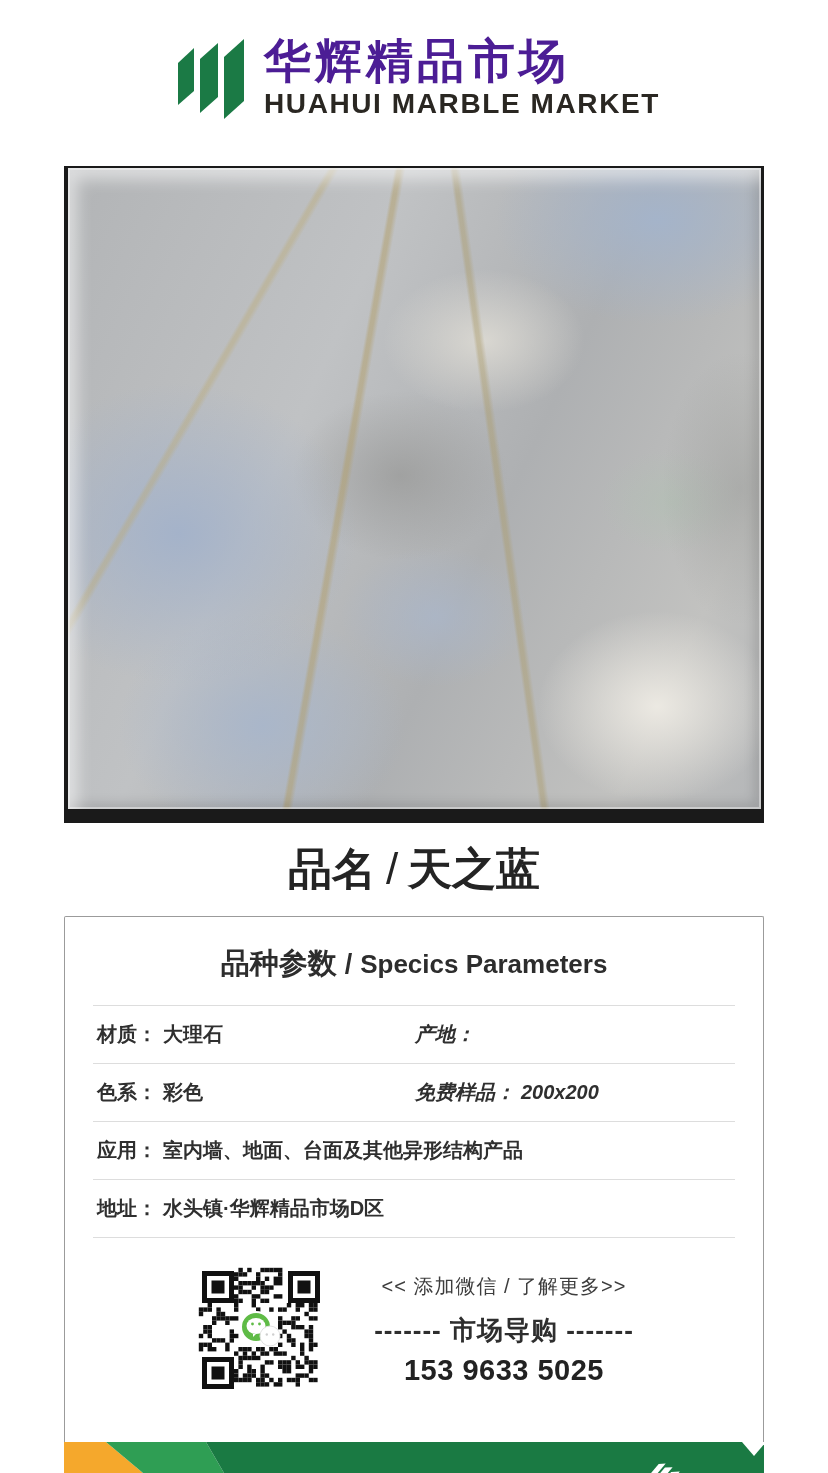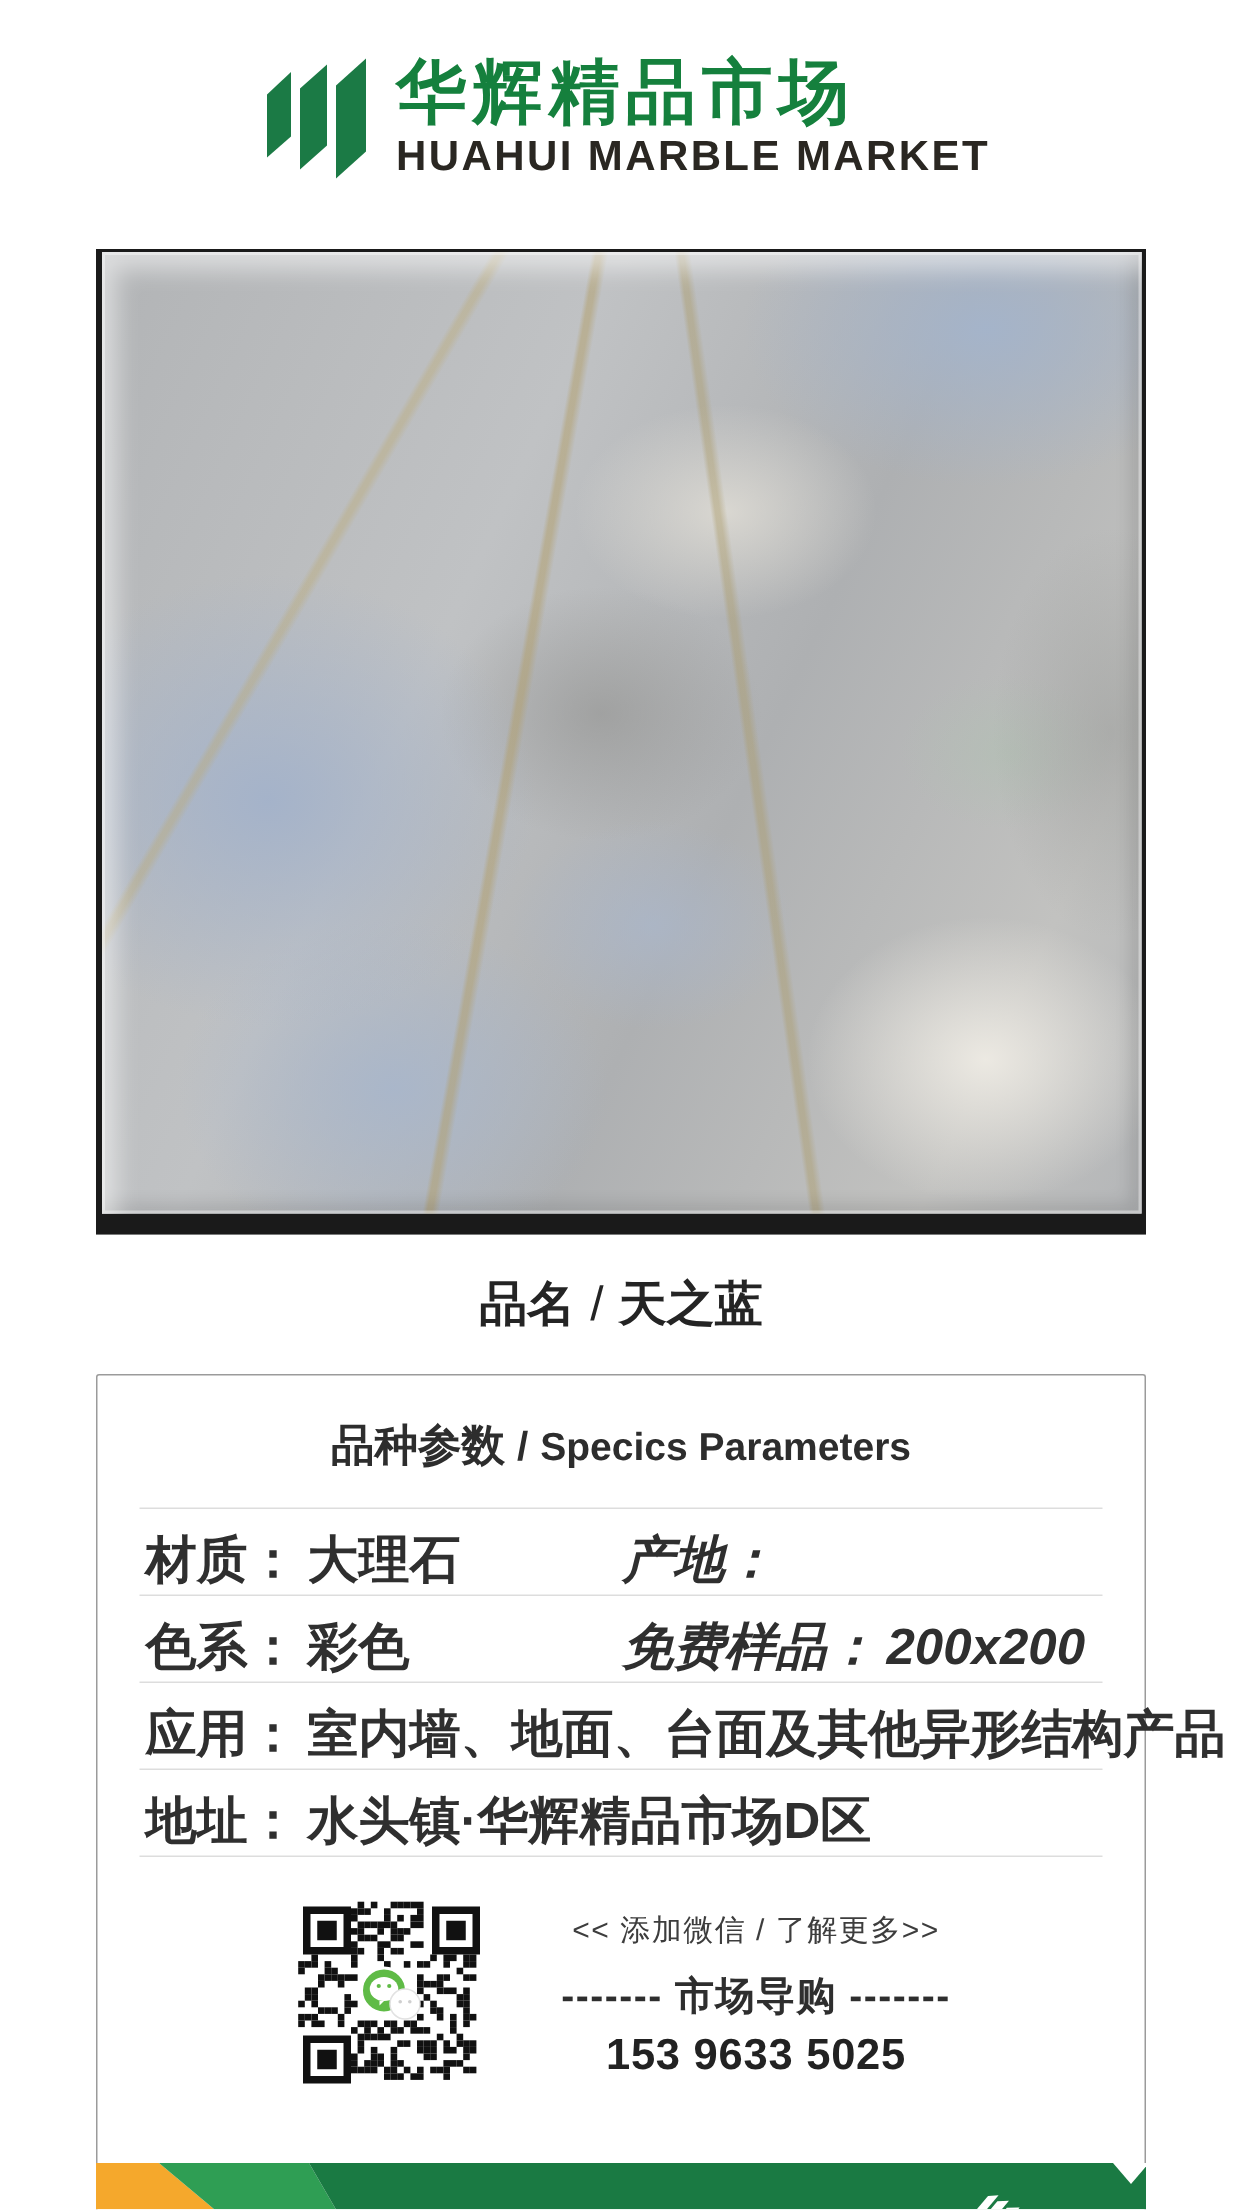--- a/index.html
+++ b/index.html
@@ -4,21 +4,21 @@
 <style>
   * { margin:0; padding:0; box-sizing:border-box; }
   html,body { background:#ffffff; }
   body { font-family:"Liberation Sans","DejaVu Sans",sans-serif; }
   .page { position:relative; width:828px; height:1473px; margin:0 auto; background:#ffffff; overflow:hidden; }
 
   
   .brand { display:flex; justify-content:center; align-items:center; gap:16px; padding-top:34px; height:122px; }
   .brand-logo { width:80px; height:86px; flex:0 0 auto; }
   .brand-text { display:flex; flex-direction:column; }
-  .brand-cn { font-size:47px; font-weight:bold; color:#15803d; letter-spacing:4px; line-height:1.05; }
+  .brand-cn { font-size:47px; font-weight:bold; color:#4c1d95; letter-spacing:4px; line-height:1.05; }
   .brand-en { font-size:28px; font-weight:bold; color:#2a2722; letter-spacing:1.6px; margin-top:3px; }
 
   
   .slab { position:relative; width:700px; height:657px; margin:44px auto 0;
           border:solid #1a1a1a; border-width:2px 3px 14px 4px; background:#b6b9bc; }
   .slab-surface { position:absolute; inset:0;
     background-color:#b6b9bc;
     background-image:
       linear-gradient(100deg, transparent 40.5%, rgba(178,158,104,0.50) 40.9%, rgba(178,158,104,0.50) 41.3%, transparent 41.9%),
       linear-gradient(82deg,  transparent 60.2%, rgba(172,156,106,0.45) 60.6%, rgba(172,156,106,0.45) 61.0%, transparent 61.6%),
@@ -31,34 +31,34 @@
       radial-gradient(ellipse 155px 110px at 60% 27%, rgba(226,223,215,0.80), rgba(226,223,215,0) 65%),
       radial-gradient(ellipse 165px 130px at 48% 48%, rgba(146,146,144,0.60), rgba(146,146,144,0) 65%),
       radial-gradient(ellipse 120px 210px at 97% 50%, rgba(150,152,150,0.50), rgba(150,152,150,0) 65%),
       radial-gradient(ellipse 110px 80px  at 87% 52%, rgba(176,192,178,0.55), rgba(176,192,178,0) 65%),
       linear-gradient(115deg,#b2b4b6,#c0c2c4 35%,#aeb0b2 60%,#c2c2c0 85%,#b4b6b8);
     box-shadow: inset 0 0 0 2px rgba(255,255,255,0.40),
                 inset 9px 11px 16px rgba(255,255,255,0.55),
                 inset -6px -5px 12px rgba(0,0,0,0.14); }
 
   
-  .product-title { margin-top:22px; text-align:center; font-size:32px; color:#242424; line-height:48px; }
+  .product-title { margin-top:22px; text-align:center; font-size:44px; color:#242424; line-height:48px; }
   .product-title .sep { margin:0 10px; font-weight:normal; }
   .product-title .name { font-weight:bold; }
 
   
   .params-card { width:700px; height:566px; margin:23px auto 0; background:#fff;
                  border:1px solid #9b9b9b; border-bottom:3px solid #454545; border-radius:2px;
                  padding:0 28px; }
   .params-title { padding:27px 0 21px; text-align:center; color:#2d2d2d; }
   .params-title .cn { font-size:29px; font-weight:bold; }
   .params-title .sep { font-size:27px; font-weight:bold; margin:0 8px; }
   .params-title .en { font-size:26px; font-weight:bold; }
   .divider { height:1px; background:#dddddd; }
-  .param-row { display:flex; align-items:flex-end; height:57px; font-size:34px; color:#2f2f2f; font-weight:bold; }
+  .param-row { display:flex; align-items:center; height:57px; font-size:20px; color:#2f2f2f; font-weight:bold; }
   .param-row .cell { display:flex; align-items:center; white-space:nowrap; }
   .param-row .cell.c1 { width:322px; flex:0 0 auto; padding-left:4px; }
   .param-row .cell.c2 { flex:1;font-style:italic; }
   .param-row .cell.full { width:100%; padding-left:4px; }
   .param-row .val { margin-left:6px; }
 
   
   .contact { display:flex; align-items:center; justify-content:center; gap:46px; padding-top:25px; }
   .qr-wrap { position:relative; width:134px; height:134px; background:#ffffff; flex:0 0 auto; }
   .qr-wrap svg { display:block; }

